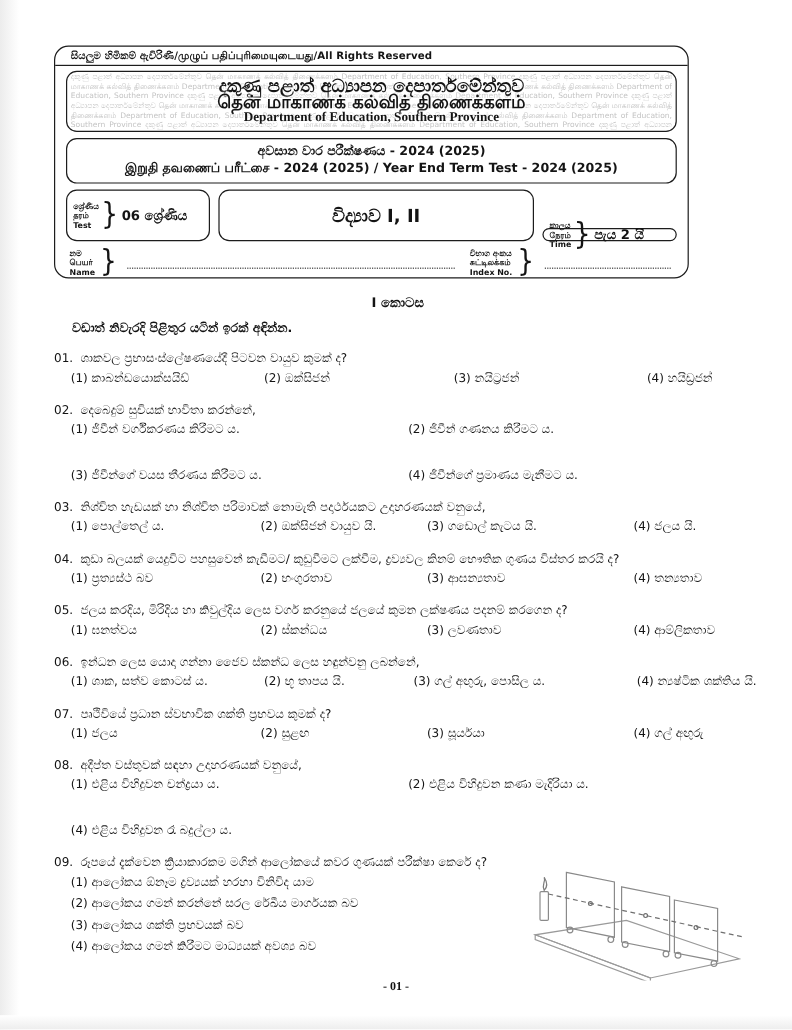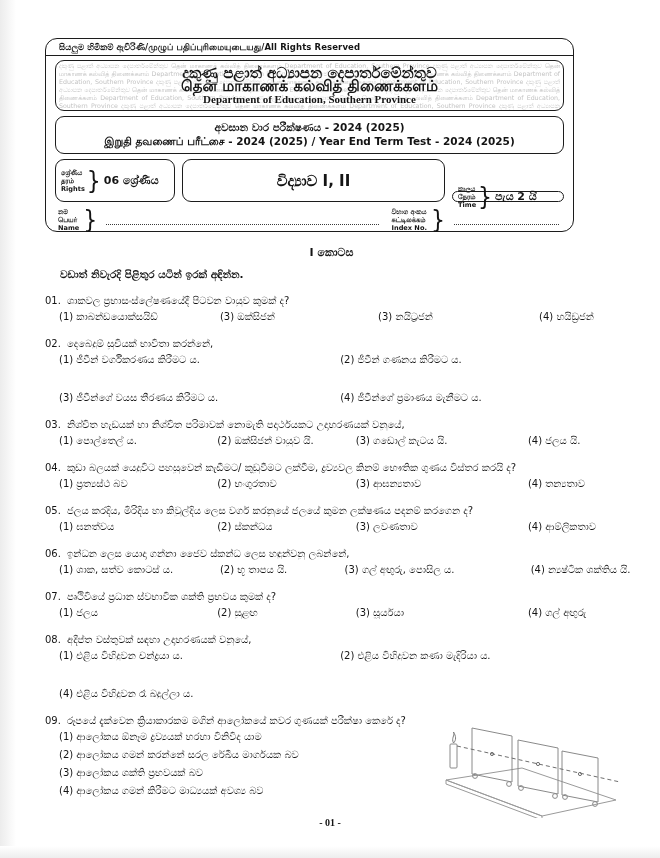--- a/index.html
+++ b/index.html
@@ -93,21 +93,21 @@
   <div class="exam-box">
     <div class="exam-l1">අවසාන වාර පරීක්ෂණය - 2024 (2025)</div>
     <div class="exam-l2">இறுதி தவணைப் பரீட்சை - 2024 (2025) / Year End Term Test - 2024 (2025)</div>
   </div>
 
   <div class="info-row">
     <div class="ibox grade-box">
       <span class="lbl-stack">
         <span>ශ්‍රේණිය</span>
         <span>தரம்</span>
-        <span>Rights</span>
+        <span>Test</span>
       </span>
       <span class="brace">}</span>
       <span class="ival">06 ශ්‍රේණිය</span>
     </div>
     <div class="ibox subject-box">විද්‍යාව I, II</div>
     <div class="ibox time-box">
       <span class="lbl-stack">
         <span>කාලය</span>
         <span>நேரம்</span>
         <span>Time</span>
@@ -139,21 +139,21 @@
   <div class="section-title">I කොටස</div>
   <div class="instruction">වඩාත් නිවැරදි පිළිතුර යටින් ඉරක් අඳින්න.</div>
 
   <div class="q">
     <div class="q-head">
       <span class="q-num">01.</span>
       <span class="q-stem">ශාකවල ප්‍රභාසංස්ලේෂණයේදී පිටවන වායුව කුමක් ද?</span>
     </div>
     <div class="opts g4a">
       <span class="opt">(1) කාබන්ඩයොක්සයිඩ්</span>
-      <span class="opt">(3) ඔක්සිජන්</span>
+      <span class="opt">(2) ඔක්සිජන්</span>
       <span class="opt">(3) නයිට්‍රජන්</span>
       <span class="opt">(4) හයිඩ්‍රජන්</span>
     </div>
   </div>
 
   <div class="q">
     <div class="q-head">
       <span class="q-num">02.</span>
       <span class="q-stem">දෙබෙදුම් සුචියක් භාවිතා කරන්නේ,</span>
     </div>

